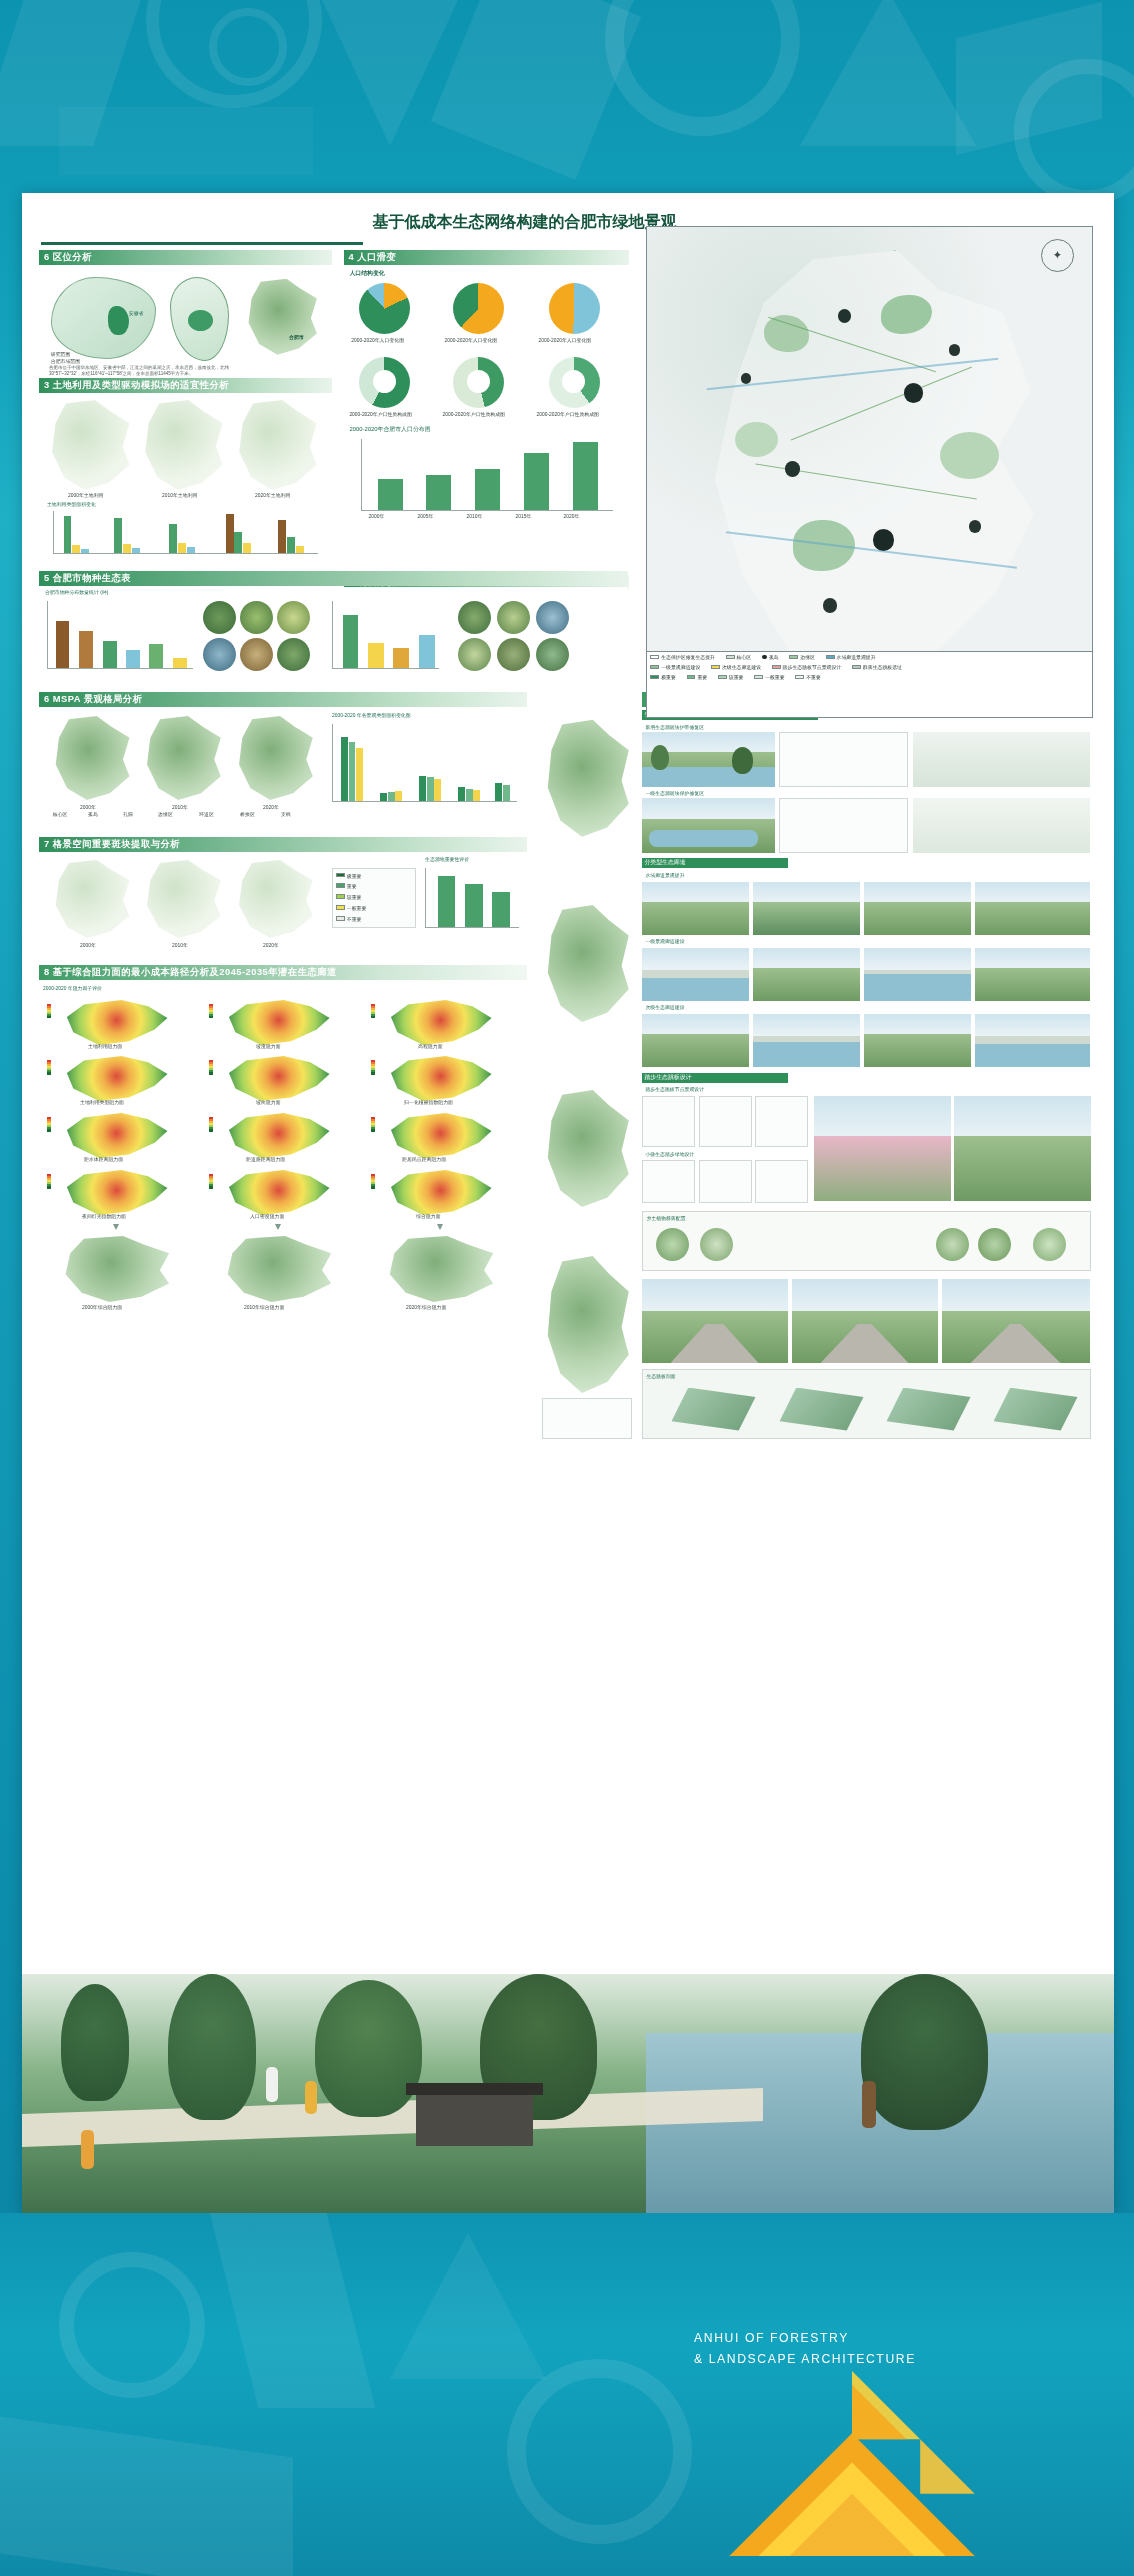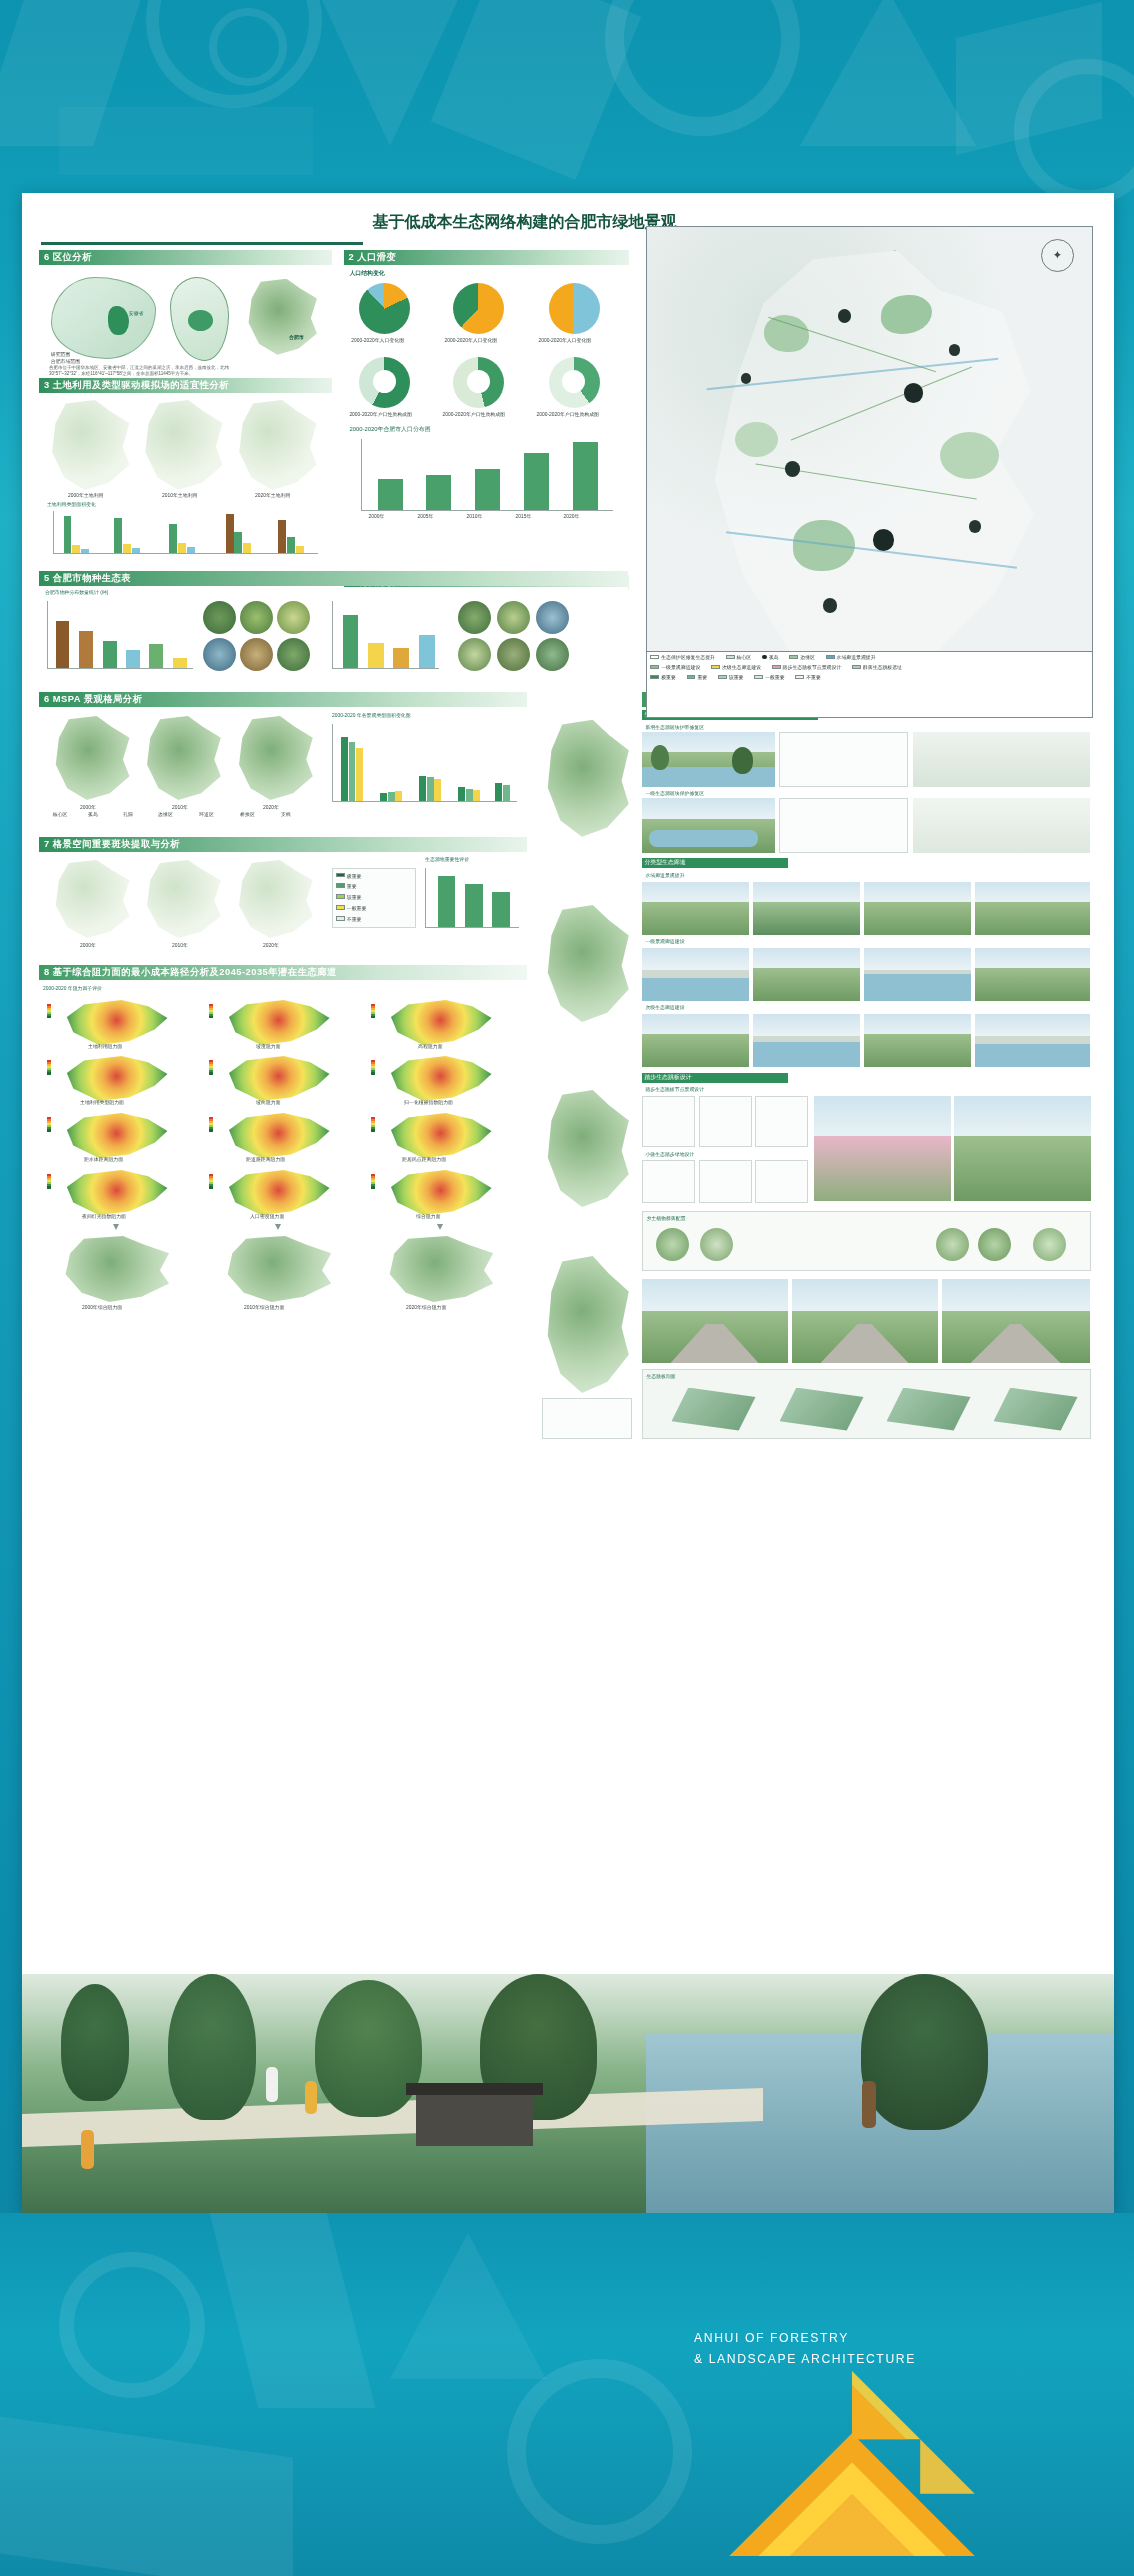--- a/index.html
+++ b/index.html
@@ -229,21 +229,21 @@
 
       <div style="position:absolute;left:201px;top:7.8px;width:86px;height:90px;">
         <div class="green-map dark" style="left:3.9px;top:3.9px;width:76px;height:76px;"></div>
         <div class="lbl" style="left:49px;top:59px;color:#14543c;font-weight:bold;">合肥市</div>
       </div>
       <div class="note" style="left:9.8px;top:98px;width:205px;">合肥市位于中国华东地区、安徽省中部，江淮之间的巢湖之滨，承东启西，连南接北，北纬30°57′~32°32′，东经116°41′~117°58′之间，全市总面积11445平方千米。</div>
       <div class="lbl" style="left:11.7px;top:84px;">研究范围</div>
       <div class="lbl" style="left:11.7px;top:91px;">合肥市域范围</div>
     </div>
 
-    <div class="sec" style="left:322px;top:57px;width:285px;">2 人口滑变</div>
+    <div class="sec" style="left:322px;top:57px;width:285px;">4 人口滑变</div>
     <div class="panel" style="left:322px;top:74px;width:285px;height:322px;">
       <div class="lbl lbl6" style="left:5.9px;top:2px;color:#1d6b4f;font-weight:bold;">人口结构变化</div>
 
       <div class="donut" style="left:15.6px;top:15.6px;width:51px;height:51px;background:conic-gradient(#f4a81d 0 18%, #2f8f5b 18% 88%, #7fc4d8 88% 100%);"></div>
       <div class="donut" style="left:109px;top:15.6px;width:51px;height:51px;background:conic-gradient(#f4a81d 0 62%, #2f8f5b 62% 100%);"></div>
       <div class="donut" style="left:205px;top:15.6px;width:51px;height:51px;background:conic-gradient(#7fc4d8 0 51%, #f4a81d 51% 100%);"></div>
       <div class="lbl" style="left:7.8px;top:70px;">2000-2020年人口变化图</div>
       <div class="lbl" style="left:101px;top:70px;">2000-2020年人口变化图</div>
       <div class="lbl" style="left:195px;top:70px;">2000-2020年人口变化图</div>
 

